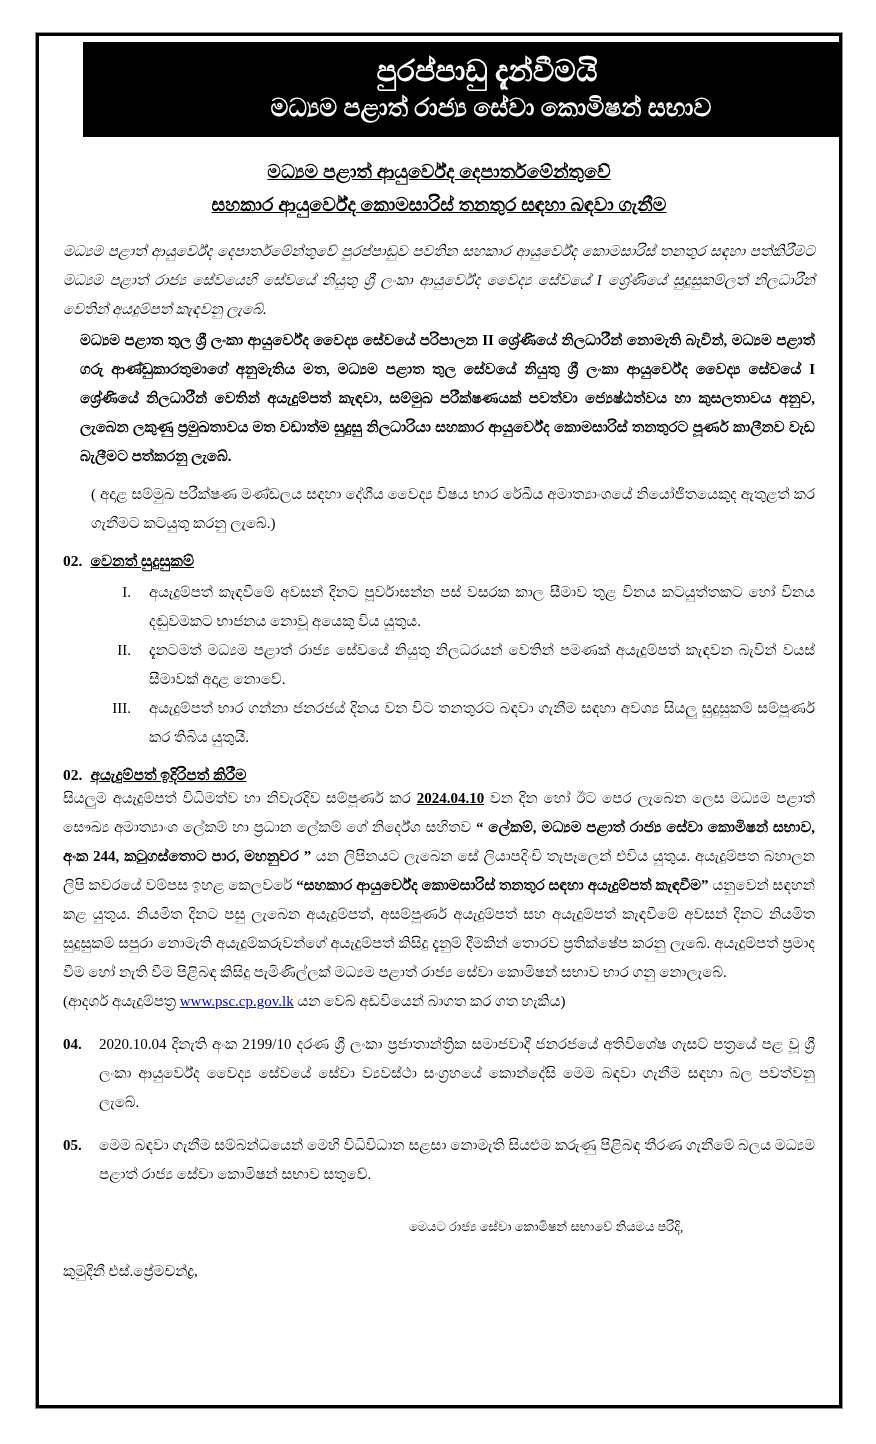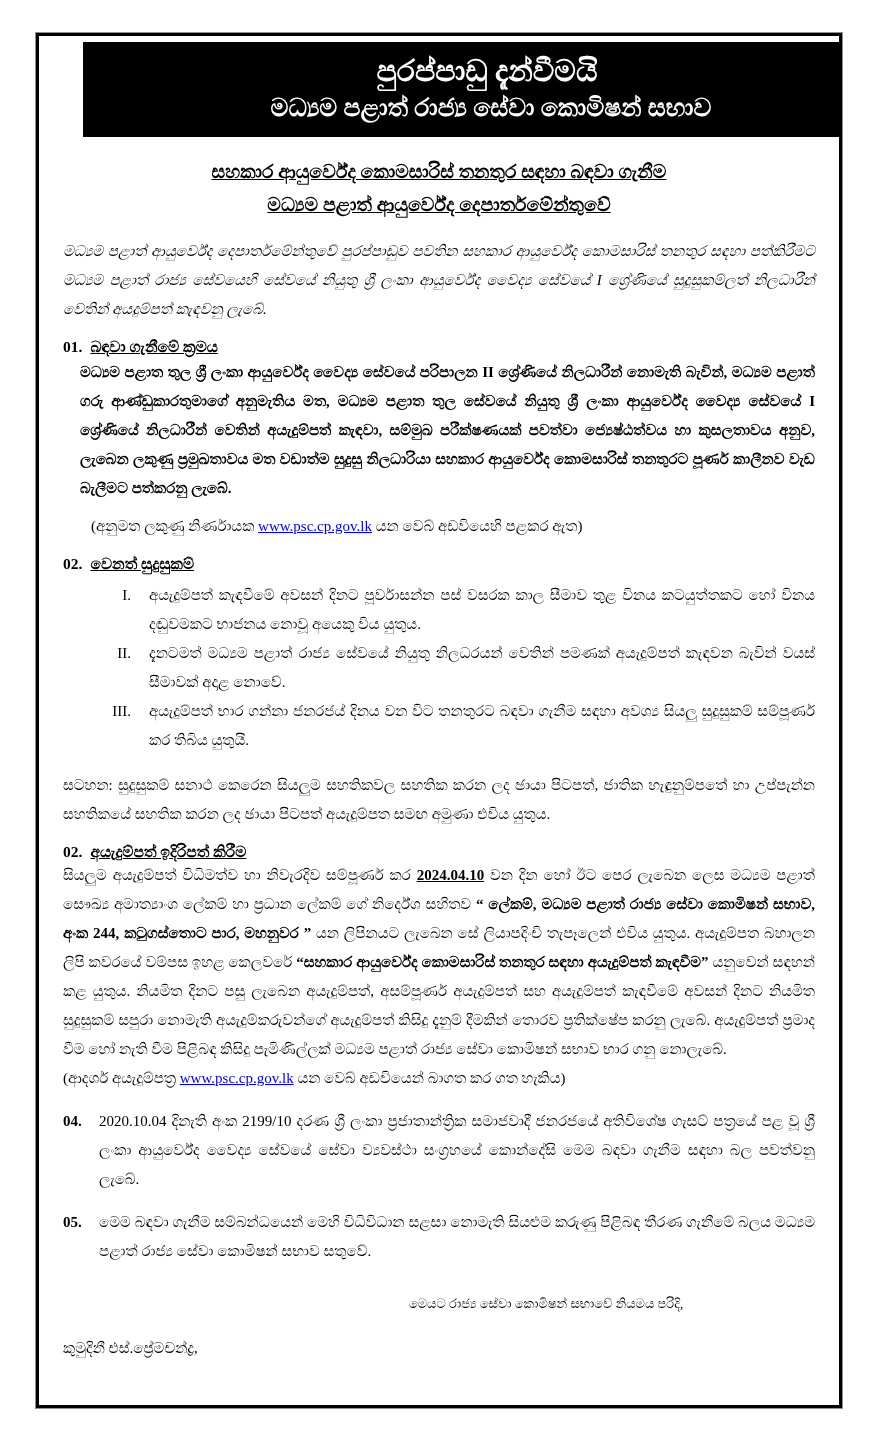--- a/index.html
+++ b/index.html
@@ -115,32 +115,29 @@
 <body>
 
 <div class="frame">
 
   <div class="banner">
     <div class="banner-line1">පුරප්පාඩු දැන්වීමයි</div>
     <div class="banner-line2">මධ්‍යම පළාත් රාජ්‍ය සේවා කොමිෂන් සභාව</div>
   </div>
 
   <div class="subtitle">
+    <div><span class="u">මධ්‍යම පළාත් ආයුර්වේද දෙපාර්තමේන්තුවේ</span></div>
     <div><span class="u">සහකාර ආයුර්වේද කොමසාරිස් තනතුර සඳහා බඳවා ගැනීම</span></div>
-    <div><span class="u">මධ්‍යම පළාත් ආයුර්වේද දෙපාර්තමේන්තුවේ</span></div>
   </div>
 
   <p class="txt justified intro">මධ්‍යම පළාත් ආයුර්වේද දෙපාර්තමේන්තුවේ පුරප්පාඩුව පවතින සහකාර ආයුර්වේද කොමසාරිස් තනතුර සඳහා පත්කිරීමට මධ්‍යම පළාත් රාජ්‍ය සේවයෙහි සේවයේ නියුතු  ශ්‍රී ලංකා ආයුර්වේද වෛද්‍ය සේවයේ I ශ්‍රේණියේ සුදුසුකම්ලත් නිලධාරීන් වෙතින් අයදුම්පත් කැඳවනු ලැබේ.</p>
 
   <div>
-    <div class="sec-head">
-      <span class="sec-num">01.</span><span class="u">බඳවා ගැනීමේ ක්‍රමය</span>
-    </div>
     <p class="txt justified sec-body">මධ්‍යම පළාත තුල ශ්‍රී ලංකා ආයුර්වේද වෛද්‍ය සේවයේ පරිපාලන II ශ්‍රේණියේ නිලධාරීන් නොමැති බැවින්, මධ්‍යම පළාත් ගරු ආණ්ඩුකාරතුමාගේ අනුමැතිය මත, මධ්‍යම පළාත තුල සේවයේ නියුතු ශ්‍රී ලංකා ආයුර්වේද වෛද්‍ය සේවයේ I ශ්‍රේණියේ නිලධාරීන් වෙතින් අයැදුම්පත් කැඳවා, සම්මුඛ පරීක්ෂණයක් පවත්වා ජ්‍යෙෂ්ඨත්වය හා කුසලතාවය අනුව, ලැබෙන ලකුණු ප්‍රමුඛතාවය මත වඩාත්ම සුදුසු නිලධාරියා සහකාර ආයුර්වේද කොමසාරිස් තනතුරට පූර්ණ කාලීනව වැඩ බැලීමට පත්කරනු ලැබේ.</p>
-    <p class="txt paren"><span>(අනුමත ලකුණු නිර්ණායක </span><a href="#" class="doc-link">www.psc.cp.gov.lk</a><span> යන වෙබ් අඩවියෙහි පළකර ඇත)</span></p>
+    <p class="txt justified paren">( අදාළ සම්මුඛ පරීක්ෂණ මණ්ඩලය සඳහා දේශීය වෛද්‍ය විෂය භාර රේඛීය අමාත්‍යාංශයේ නියෝජිතයෙකුද ඇතුළත් කර ගැනීමට කටයුතු කරනු ලැබේ.)</p>
   </div>
 
   <div>
     <div class="sec-head">
       <span class="sec-num">02.</span><span class="u">වෙනත් සුදුසුකම්</span>
     </div>
     <div class="roman-list">
       <div class="roman-row">
         <span class="txt roman-num">I.</span>
         <span class="txt justified">අයැදුම්පත් කැඳවීමේ අවසන් දිනට පූර්වාසන්න පස් වසරක කාල සීමාව තුළ විනය කටයුත්තකට හෝ විනය දඬුවමකට භාජනය නොවූ අයෙකු විය යුතුය.</span>
@@ -149,21 +146,20 @@
         <span class="txt roman-num">II.</span>
         <span class="txt justified">දැනටමත් මධ්‍යම පළාත් රාජ්‍ය සේවයේ නියුතු නිලධරයන් වෙතින් පමණක් අයැදුම්පත් කැඳවන බැවින් වයස් සීමාවක් අදාළ නොවේ.</span>
       </div>
       <div class="roman-row">
         <span class="txt roman-num">III.</span>
         <span class="txt justified">අයැදුම්පත් භාර ගන්නා ජනරජය් දිනය වන විට තනතුරට බඳවා ගැනීම සඳහා අවශ්‍ය සියලු  සුදුසුකම් සම්පූර්ණ කර තිබිය යුතුයි.</span>
       </div>
     </div>
   </div>
 
-  <p class="txt justified note">සටහන: සුදුසුකම් සනාථ කෙරෙන සියලුම සහතිකවල සහතික කරන ලද ඡායා පිටපත්, ජාතික හැඳුනුම්පතේ හා උප්පැන්න සහතිකයේ සහතික කරන ලද ඡායා පිටපත් අයැදුම්පත සමඟ අමුණා එවිය යුතුය.</p>
 
   <div>
     <div class="sec-head">
       <span class="sec-num">02.</span><span class="u">අයැදුම්පත් ඉදිරිපත් කිරීම</span>
     </div>
     <p class="txt justified"><span>සියලුම අයැදුම්පත් විධිමත්ව හා නිවැරදිව සම්පූර්ණ කර </span><span class="b u">2024.04.10</span><span> වන දින හෝ ඊට පෙර ලැබෙන ලෙස මධ්‍යම පළාත් සෞඛ්‍ය අමාත්‍යාංශ ලේකම් හා ප්‍රධාන ලේකම් ගේ නිර්දේශ සහිතව   </span><span class="b">“ ලේකම්, මධ්‍යම පළාත් රාජ්‍ය සේවා කොමිෂන් සභාව, අංක 244, කටුගස්තොට පාර, මහනුවර ”</span><span> යන  ලිපිනයට ලැබෙන සේ ලියාපදිංචි තැපෑලෙන් එවිය යුතුය. අයැදුම්පත බහාලන ලිපි කවරයේ වම්පස ඉහළ කෙලවරේ   </span><span class="b">“සහකාර ආයුර්වේද කොමසාරිස් තනතුර සඳහා අයැදුම්පත් කැඳවීම”</span><span> යනුවෙන් සඳහන් කළ යුතුය. නියමිත දිනට පසු ලැබෙන අයැදුම්පත්, අසම්පූර්ණ අයැදුම්පත්  සහ අයැදුම්පත් කැඳවීමේ අවසන් දිනට නියමිත සුදුසුකම් සපුරා නොමැති අයැදුම්කරුවන්ගේ අයැදුම්පත් කිසිදු දැනුම් දීමකින් තොරව ප්‍රතික්ෂේප කරනු ලැබේ. අයැදුම්පත් ප්‍රමාද වීම හෝ නැති වීම පිළිබඳ කිසිදු පැමිණිල්ලක් මධ්‍යම පළාත් රාජ්‍ය සේවා කොමිෂන් සභාව භාර ගනු නොලැබේ.</span></p>
     <p class="txt"><span>(ආදර්ශ අයැදුම්පත්‍ර </span><a href="#" class="doc-link">www.psc.cp.gov.lk</a><span> යන වෙබ් අඩවියෙන් බාගත කර ගත හැකිය)</span></p>
   </div>
 
   <div class="numbered">

